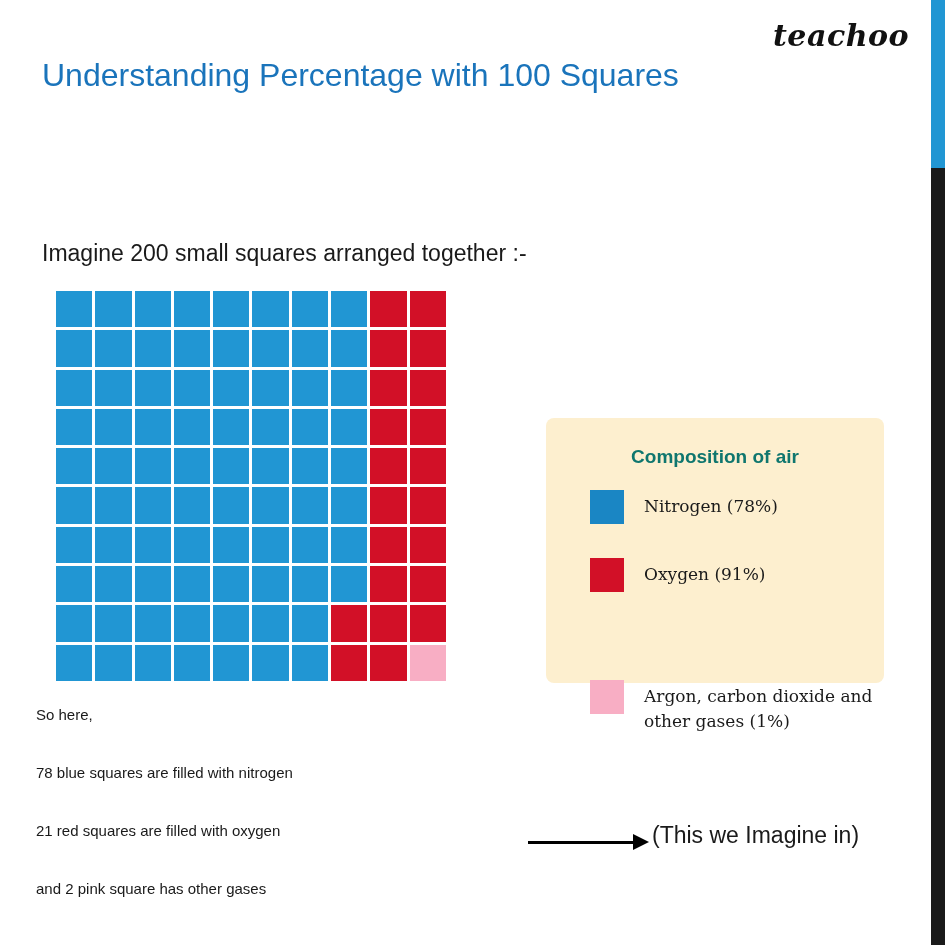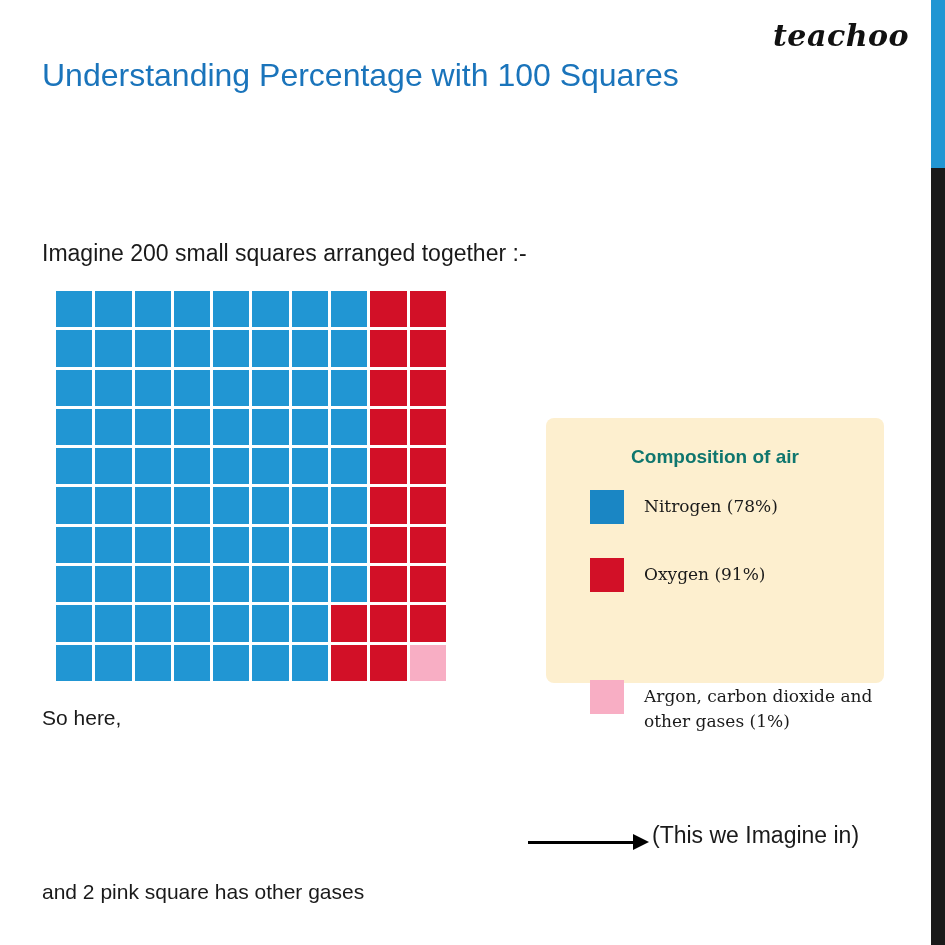--- a/index.html
+++ b/index.html
@@ -120,22 +120,22 @@
   .legend-label {
     font-family: "DejaVu Serif", serif;
     font-size: 17px;
     color: #1a1a1a;
     line-height: 1.45;
     max-width: 240px;
     padding-top: 4px;
   }
   .note {
     position: absolute;
-    left: 42px;
-    font-size: 21px;
+    left: 36px;
+    font-size: 15px;
     color: #1a1a1a;
   }
   .note.n0 { top: 706px; }
   .note.n1 { top: 764px; }
   .note.n2 { top: 822px; }
   .note.n3 { top: 880px; }
   .arrow {
     position: absolute;
     left: 528px;
     top: 832px;
@@ -299,20 +299,22 @@
       <div class="legend-label">Oxygen (91%)</div>
     </div>
 
     <div class="legend-row r2">
       <div class="swatch" style="background:#f8aec4"></div>
       <div class="legend-label">Argon, carbon dioxide and other gases (1%)</div>
     </div>
   </div>
 
   <div class="note n0">So here,</div>
+  <div class="note n1">78 blue squares are filled with nitrogen</div>
+  <div class="note n2">21 red squares are filled with oxygen</div>
   <div class="note n3">and 2 pink square has other gases</div>
 
   <div class="arrow">
     <div class="arrow-line"></div>
     <div class="arrow-head"></div>
   </div>
 
   <div class="breathe">(This we Imagine in)</div>
 
 </div>

